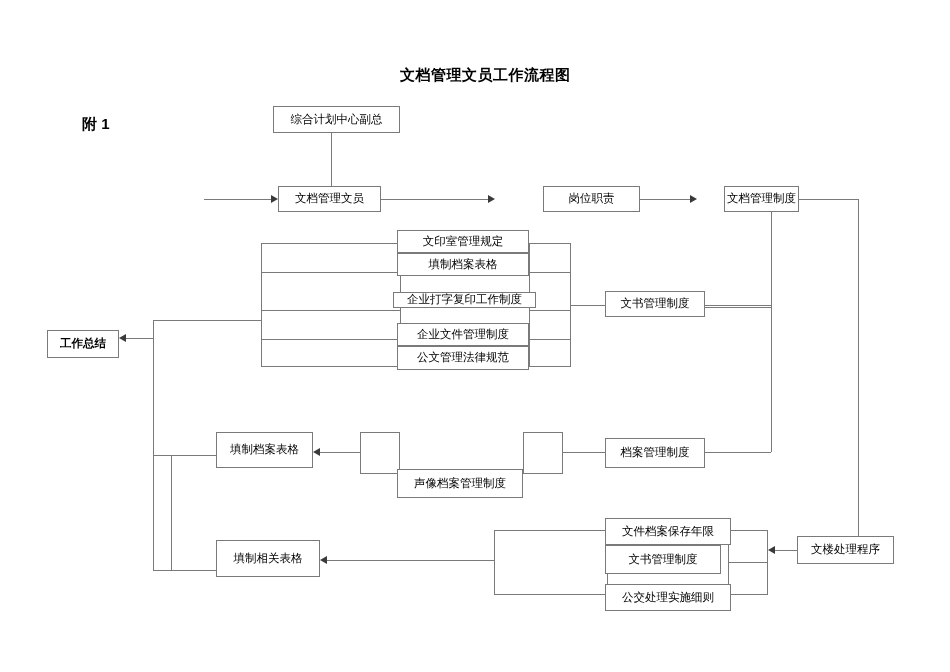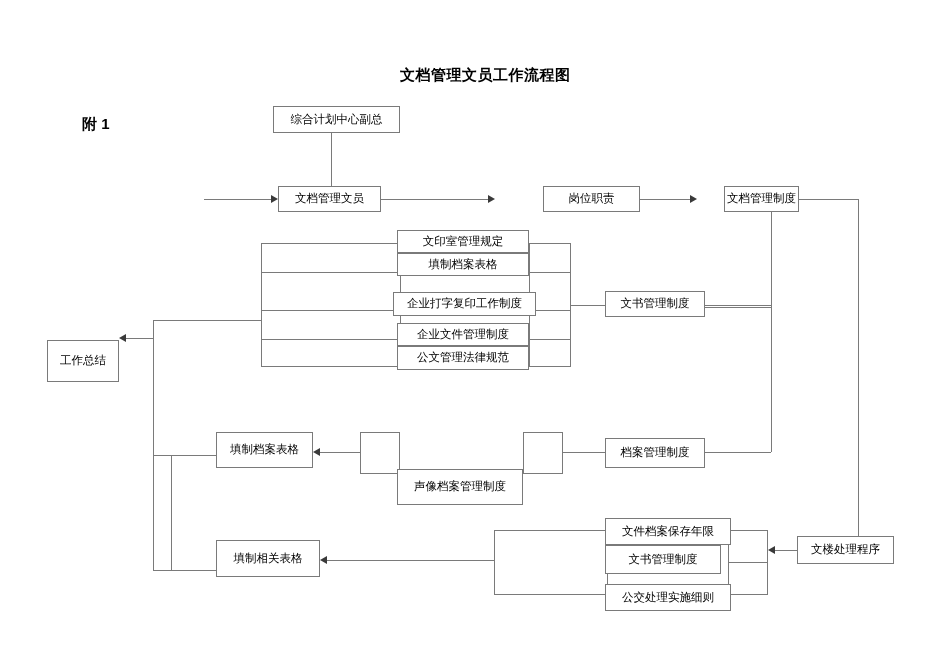--- a/index.html
+++ b/index.html
@@ -109,59 +109,59 @@
   <div class="h" style="left:592px; top:199px; width:98px;"></div>
   <div class="arrow-r" style="left:690px; top:195px;"></div>
 
   <div class="h" style="left:794px; top:199px; width:64px;"></div>
   <div class="v" style="left:858px; top:199px; height:337px;"></div>
 
   <div class="v" style="left:771px; top:212px; height:95px;"></div>
 
   <div class="box" style="left:397px; top:230px; width:132px; height:23px;">文印室管理规定</div>
   <div class="box" style="left:397px; top:253px; width:132px; height:23px;">填制档案表格</div>
-  <div class="box" style="left:393px; top:292px; width:143px; height:24px;">企业打字复印工作制度</div>
+  <div class="box" style="left:393px; top:292px; width:143px; height:16px;">企业打字复印工作制度</div>
   <div class="box" style="left:397px; top:323px; width:132px; height:23px;">企业文件管理制度</div>
   <div class="box" style="left:397px; top:346px; width:132px; height:24px;">公文管理法律规范</div>
 
   <div class="frame" style="left:261px; top:243px; width:140px; height:124px;"></div>
   <div class="h" style="left:261px; top:272px; width:140px;"></div>
   <div class="h" style="left:261px; top:310px; width:140px;"></div>
   <div class="h" style="left:261px; top:339px; width:140px;"></div>
 
   <div class="frame" style="left:529px; top:243px; width:42px; height:124px;"></div>
   <div class="h" style="left:529px; top:272px; width:42px;"></div>
   <div class="h" style="left:529px; top:310px; width:42px;"></div>
   <div class="h" style="left:529px; top:339px; width:42px;"></div>
 
   <div class="h" style="left:571px; top:305px; width:34px;"></div>
 
   <div class="box" style="left:605px; top:291px; width:100px; height:26px;">文书管理制度</div>
   <div class="h" style="left:705px; top:305px; width:66px;"></div>
   <div class="h" style="left:705px; top:307px; width:66px;"></div>
 
-  <div class="box" style="left:47px; top:340px; width:72px; height:42px;">工作总结</div>
+  <div class="box" style="left:47px; top:330px; width:72px; height:28px;font-weight:bold;">工作总结</div>
   <div class="h" style="left:126px; top:338px; width:27px;"></div>
   <div class="arrow-l" style="left:119px; top:334px;"></div>
 
   <div class="h" style="left:153px; top:320px; width:108px;"></div>
   <div class="v" style="left:153px; top:320px; height:250px;"></div>
 
   <div class="v" style="left:171px; top:455px; height:115px;"></div>
   <div class="h" style="left:153px; top:455px; width:18px;"></div>
   <div class="h" style="left:153px; top:570px; width:18px;"></div>
   <div class="h" style="left:171px; top:455px; width:45px;"></div>
   <div class="h" style="left:171px; top:570px; width:45px;"></div>
 
   <div class="box" style="left:216px; top:432px; width:97px; height:36px;">填制档案表格</div>
   <div class="h" style="left:320px; top:452px; width:40px;"></div>
   <div class="arrow-l" style="left:313px; top:448px;"></div>
 
   <div class="frame" style="left:360px; top:432px; width:40px; height:42px;"></div>
-  <div class="box" style="left:397px; top:469px; width:126px; height:36px; z-index:5;">声像档案管理制度</div>
+  <div class="box" style="left:397px; top:469px; width:126px; height:29px; z-index:5;">声像档案管理制度</div>
   <div class="frame" style="left:523px; top:432px; width:40px; height:42px;"></div>
 
   <div class="box" style="left:605px; top:438px; width:100px; height:30px;">档案管理制度</div>
   <div class="h" style="left:563px; top:452px; width:42px;"></div>
   <div class="h" style="left:705px; top:452px; width:66px;"></div>
   <div class="v" style="left:771px; top:307px; height:145px;"></div>
 
   <div class="box" style="left:605px; top:518px; width:126px; height:27px;">文件档案保存年限</div>
   <div class="box" style="left:605px; top:545px; width:116px; height:29px;">文书管理制度</div>
   <div class="box" style="left:605px; top:584px; width:126px; height:27px;">公交处理实施细则</div>

